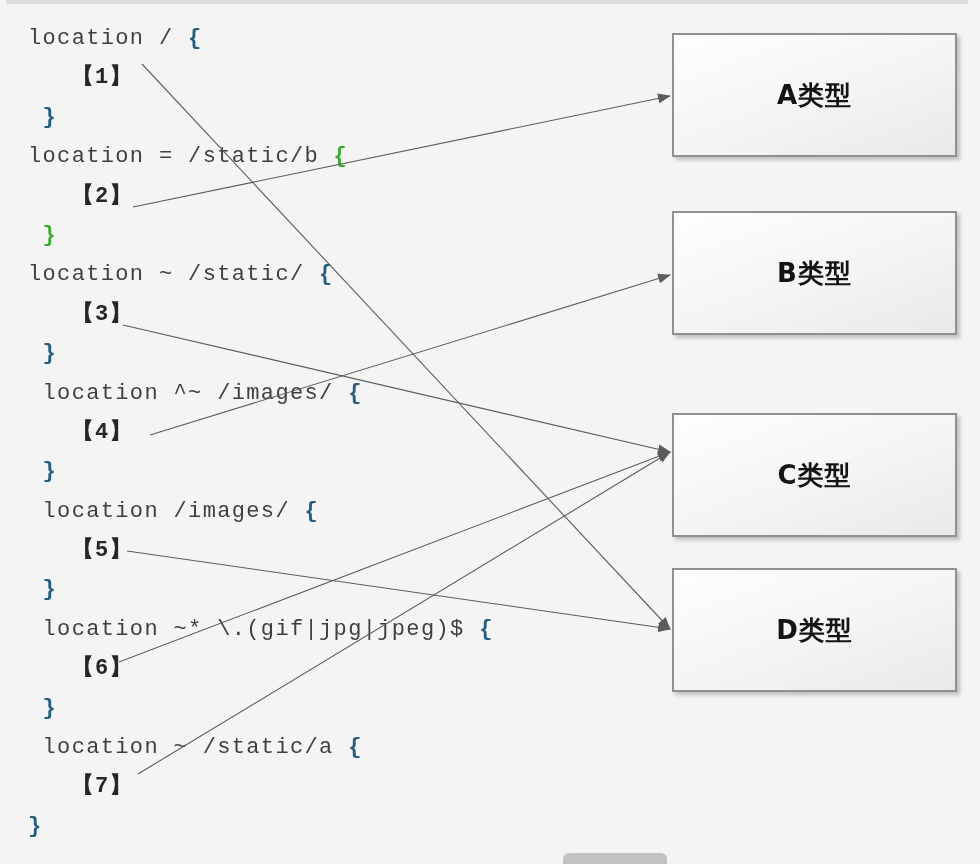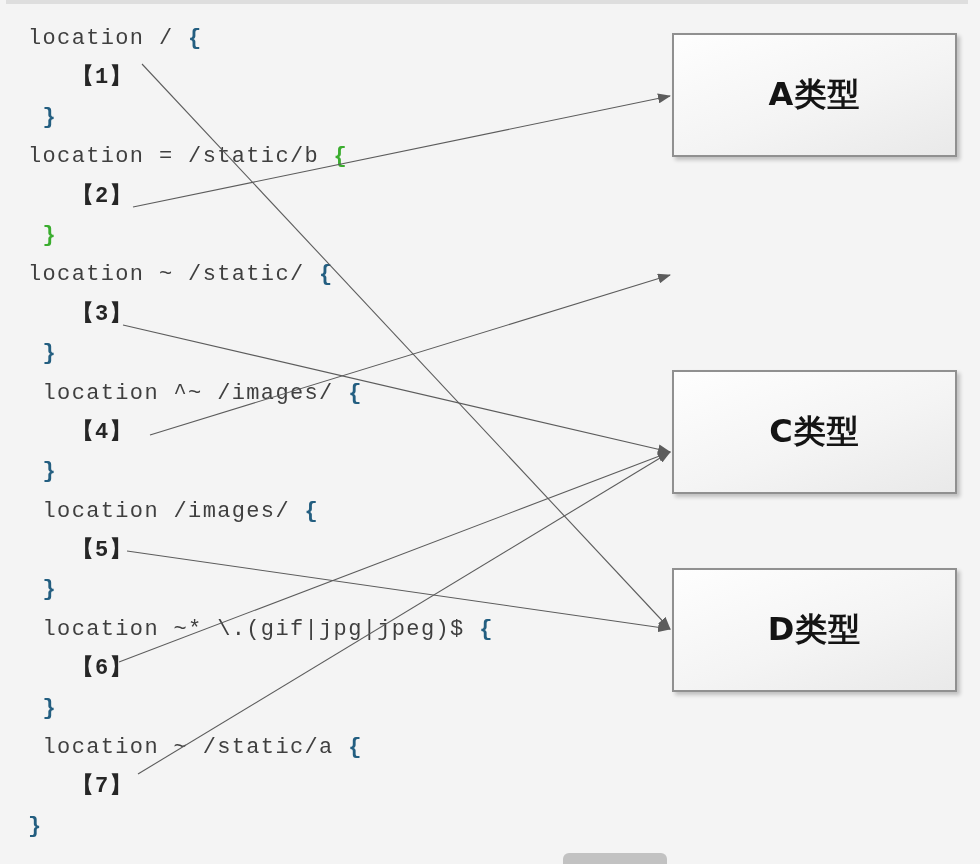--- a/index.html
+++ b/index.html
@@ -33,24 +33,24 @@
   .seg-marker{color:var(--marker);font-weight:bold;}
   .type-box{
     position:absolute;left:672px;width:281px;height:120px;
     border:2px solid var(--box-border);
     background:linear-gradient(160deg,#fefefe 0%,#f4f4f4 55%,#e9e9e9 100%);
     box-shadow:3px 3px 4px rgba(0,0,0,0.22);
     display:flex;align-items:center;justify-content:center;
   }
   .box-a{top:33px;}
   .box-b{top:211px;}
-  .box-c{top:370px;align-items:center;}
+  .box-c{top:413px;align-items:center;}
   .box-d{top:568px;}
   .type-box .label{
-    font-size:32px;font-weight:bold;color:var(--box-label);letter-spacing:1px;
+    font-size:26px;font-weight:bold;color:var(--box-label);letter-spacing:1px;
   }
   svg.connectors{
     position:absolute;left:0;top:0;width:980px;height:864px;
     pointer-events:none;
   }
   svg.connectors line{stroke:var(--arrow);stroke-width:1.1;}
   .scroll-thumb{
     position:absolute;left:563px;bottom:0;width:104px;height:11px;
     background:#c2c2c2;border-radius:6px 6px 0 0;
   }
@@ -59,20 +59,23 @@
 <body>
 
 <div class="stage">
 
   <div class="top-strip"></div>
 
   <div class="code-block"><div class="code-line"><span class="seg-text">location / </span><span class="seg-blue">{</span></div><div class="code-line"><span class="seg-text">   </span><span class="seg-marker">【1】</span></div><div class="code-line"><span class="seg-text"> </span><span class="seg-blue">}</span></div><div class="code-line"><span class="seg-text">location = /static/b </span><span class="seg-green">{</span></div><div class="code-line"><span class="seg-text">   </span><span class="seg-marker">【2】</span></div><div class="code-line"><span class="seg-text"> </span><span class="seg-green">}</span></div><div class="code-line"><span class="seg-text">location ~ /static/ </span><span class="seg-blue">{</span></div><div class="code-line"><span class="seg-text">   </span><span class="seg-marker">【3】</span></div><div class="code-line"><span class="seg-text"> </span><span class="seg-blue">}</span></div><div class="code-line"><span class="seg-text"> location ^~ /images/ </span><span class="seg-blue">{</span></div><div class="code-line"><span class="seg-text">   </span><span class="seg-marker">【4】</span></div><div class="code-line"><span class="seg-text"> </span><span class="seg-blue">}</span></div><div class="code-line"><span class="seg-text"> location /images/ </span><span class="seg-blue">{</span></div><div class="code-line"><span class="seg-text">   </span><span class="seg-marker">【5】</span></div><div class="code-line"><span class="seg-text"> </span><span class="seg-blue">}</span></div><div class="code-line"><span class="seg-text"> location ~* \.(gif|jpg|jpeg)$ </span><span class="seg-blue">{</span></div><div class="code-line"><span class="seg-text">   </span><span class="seg-marker">【6】</span></div><div class="code-line"><span class="seg-text"> </span><span class="seg-blue">}</span></div><div class="code-line"><span class="seg-text"> location ~ /static/a </span><span class="seg-blue">{</span></div><div class="code-line"><span class="seg-text">   </span><span class="seg-marker">【7】</span></div><div class="code-line"><span class="seg-blue">}</span></div></div>
 
   <div class="type-box box-a">
     <span class="label">A类型</span>
+  </div>
+  <div class="type-box box-b">
+    <span class="label">B类型</span>
   </div>
   <div class="type-box box-c">
     <span class="label">C类型</span>
   </div>
   <div class="type-box box-d">
     <span class="label">D类型</span>
   </div>
 
   <svg class="connectors" viewBox="0 0 980 864" xmlns="http://www.w3.org/2000/svg">
     <defs>

